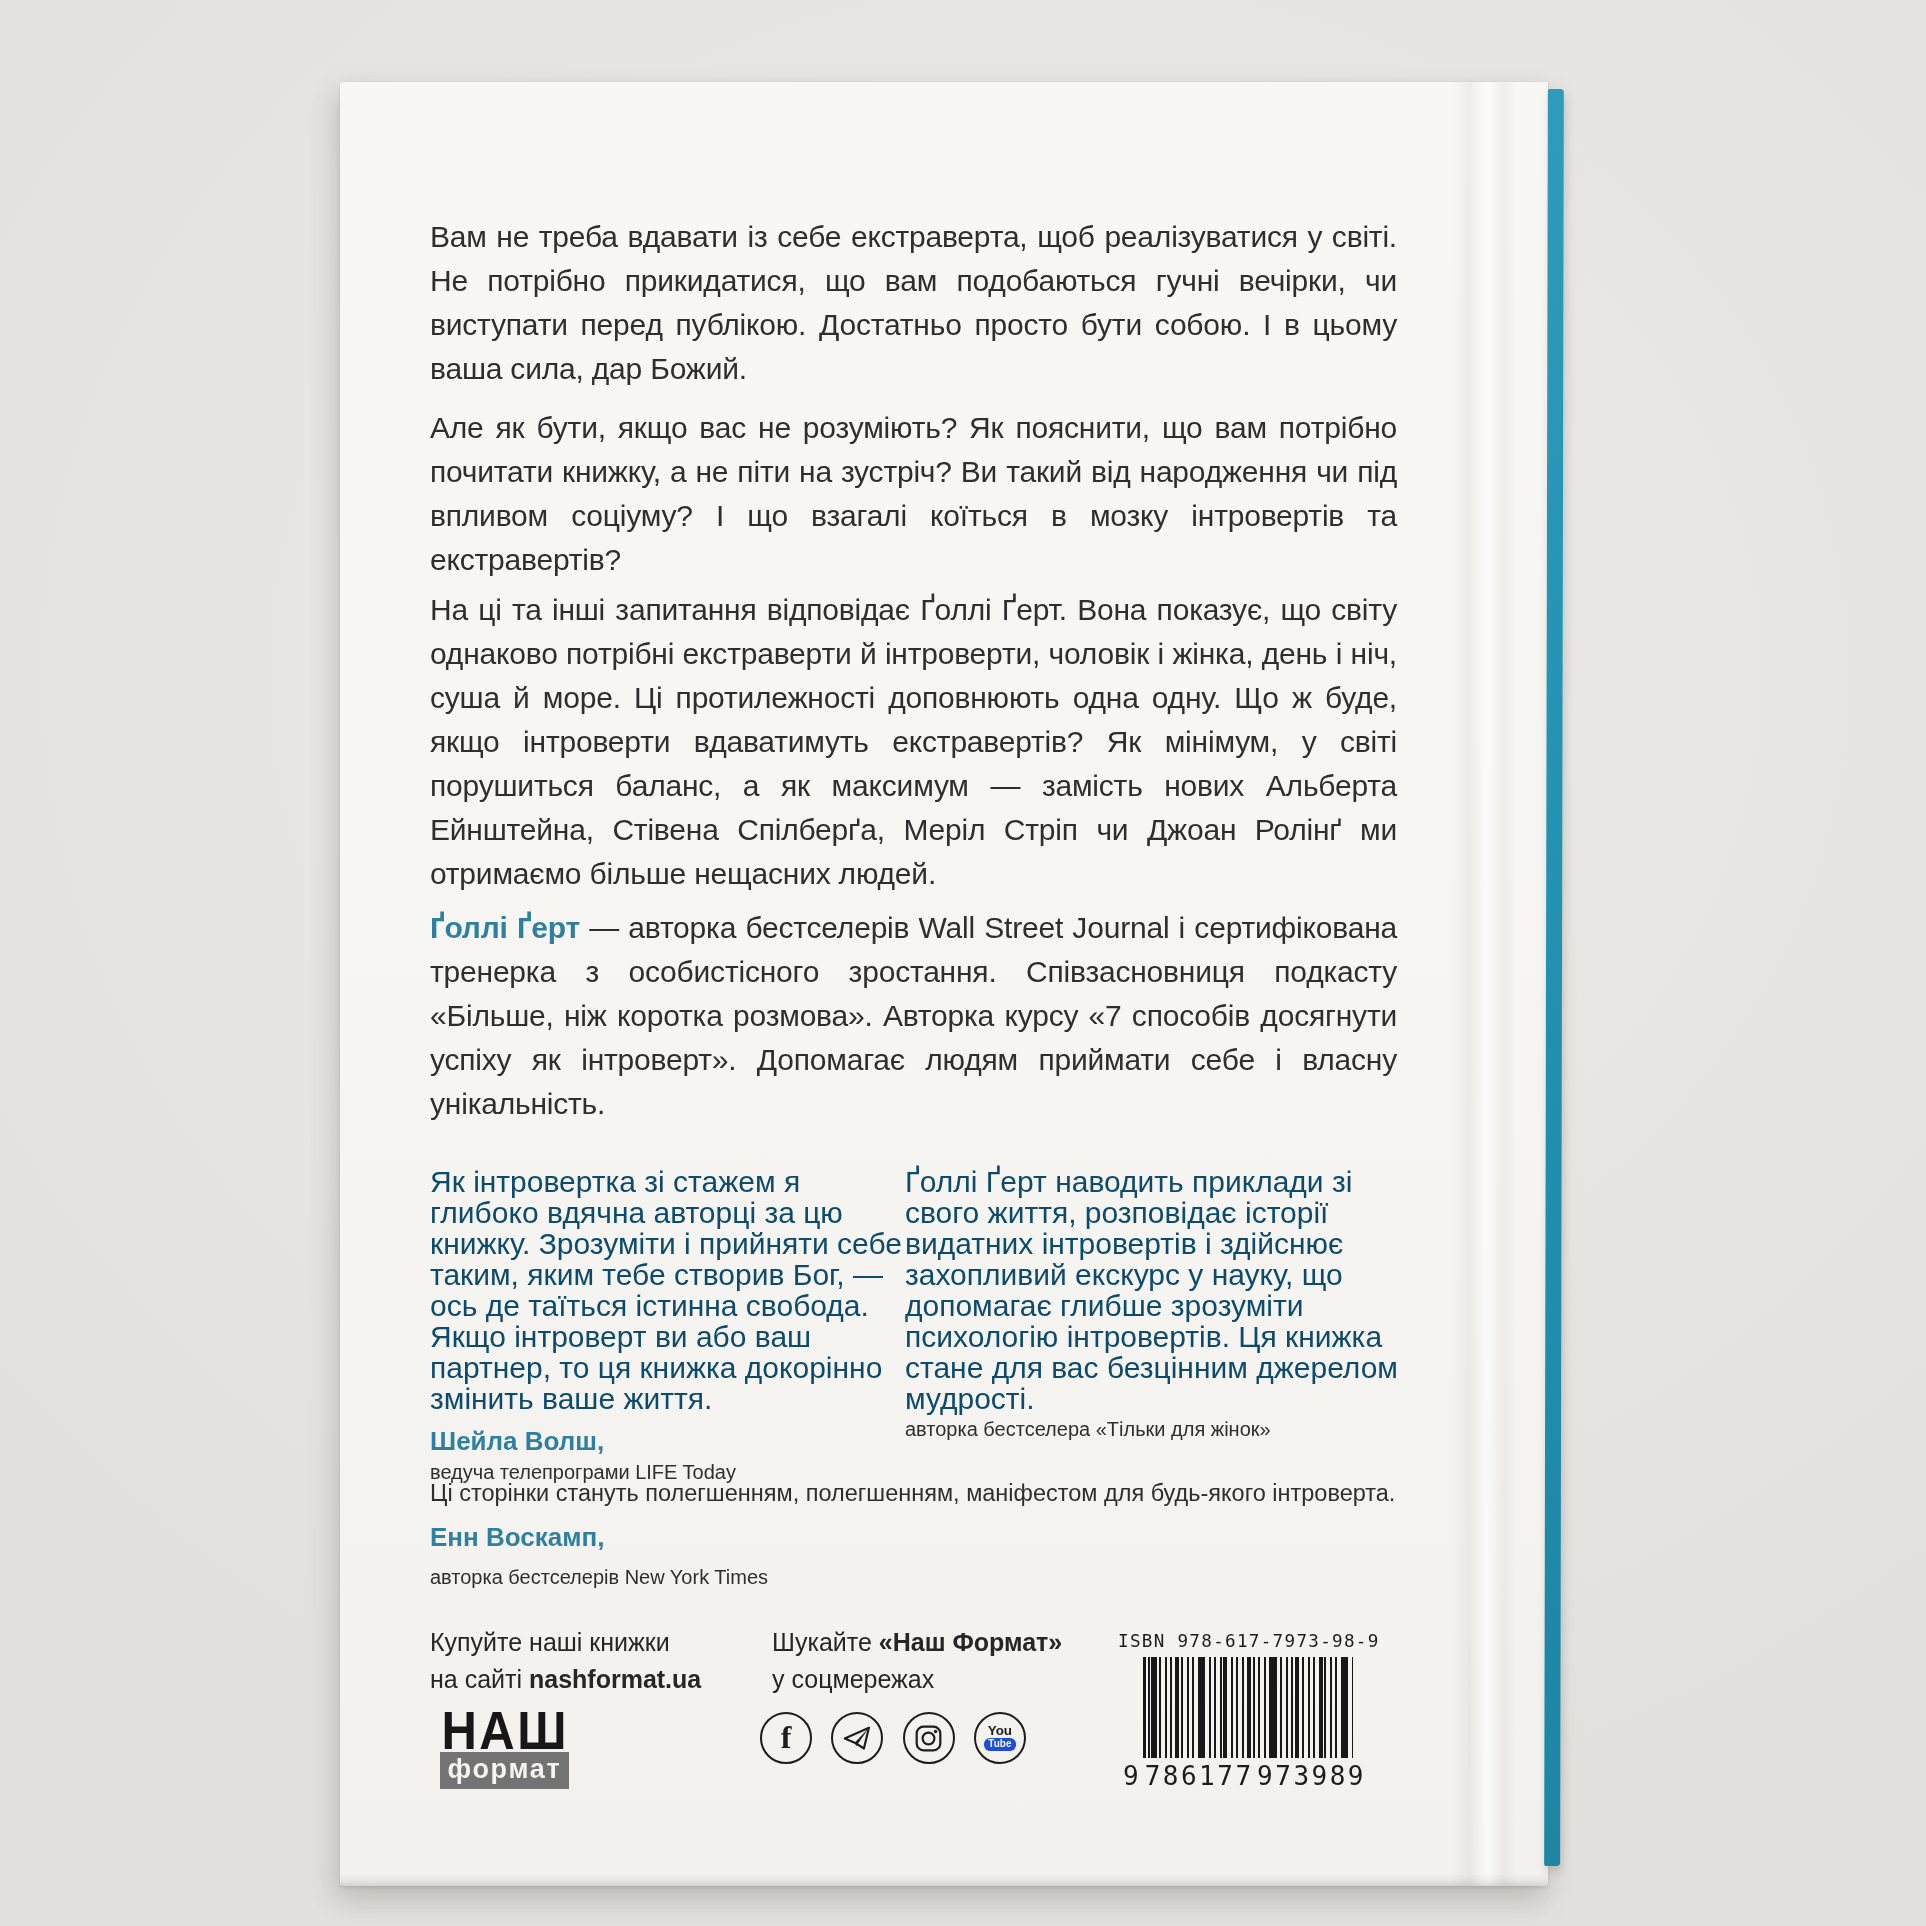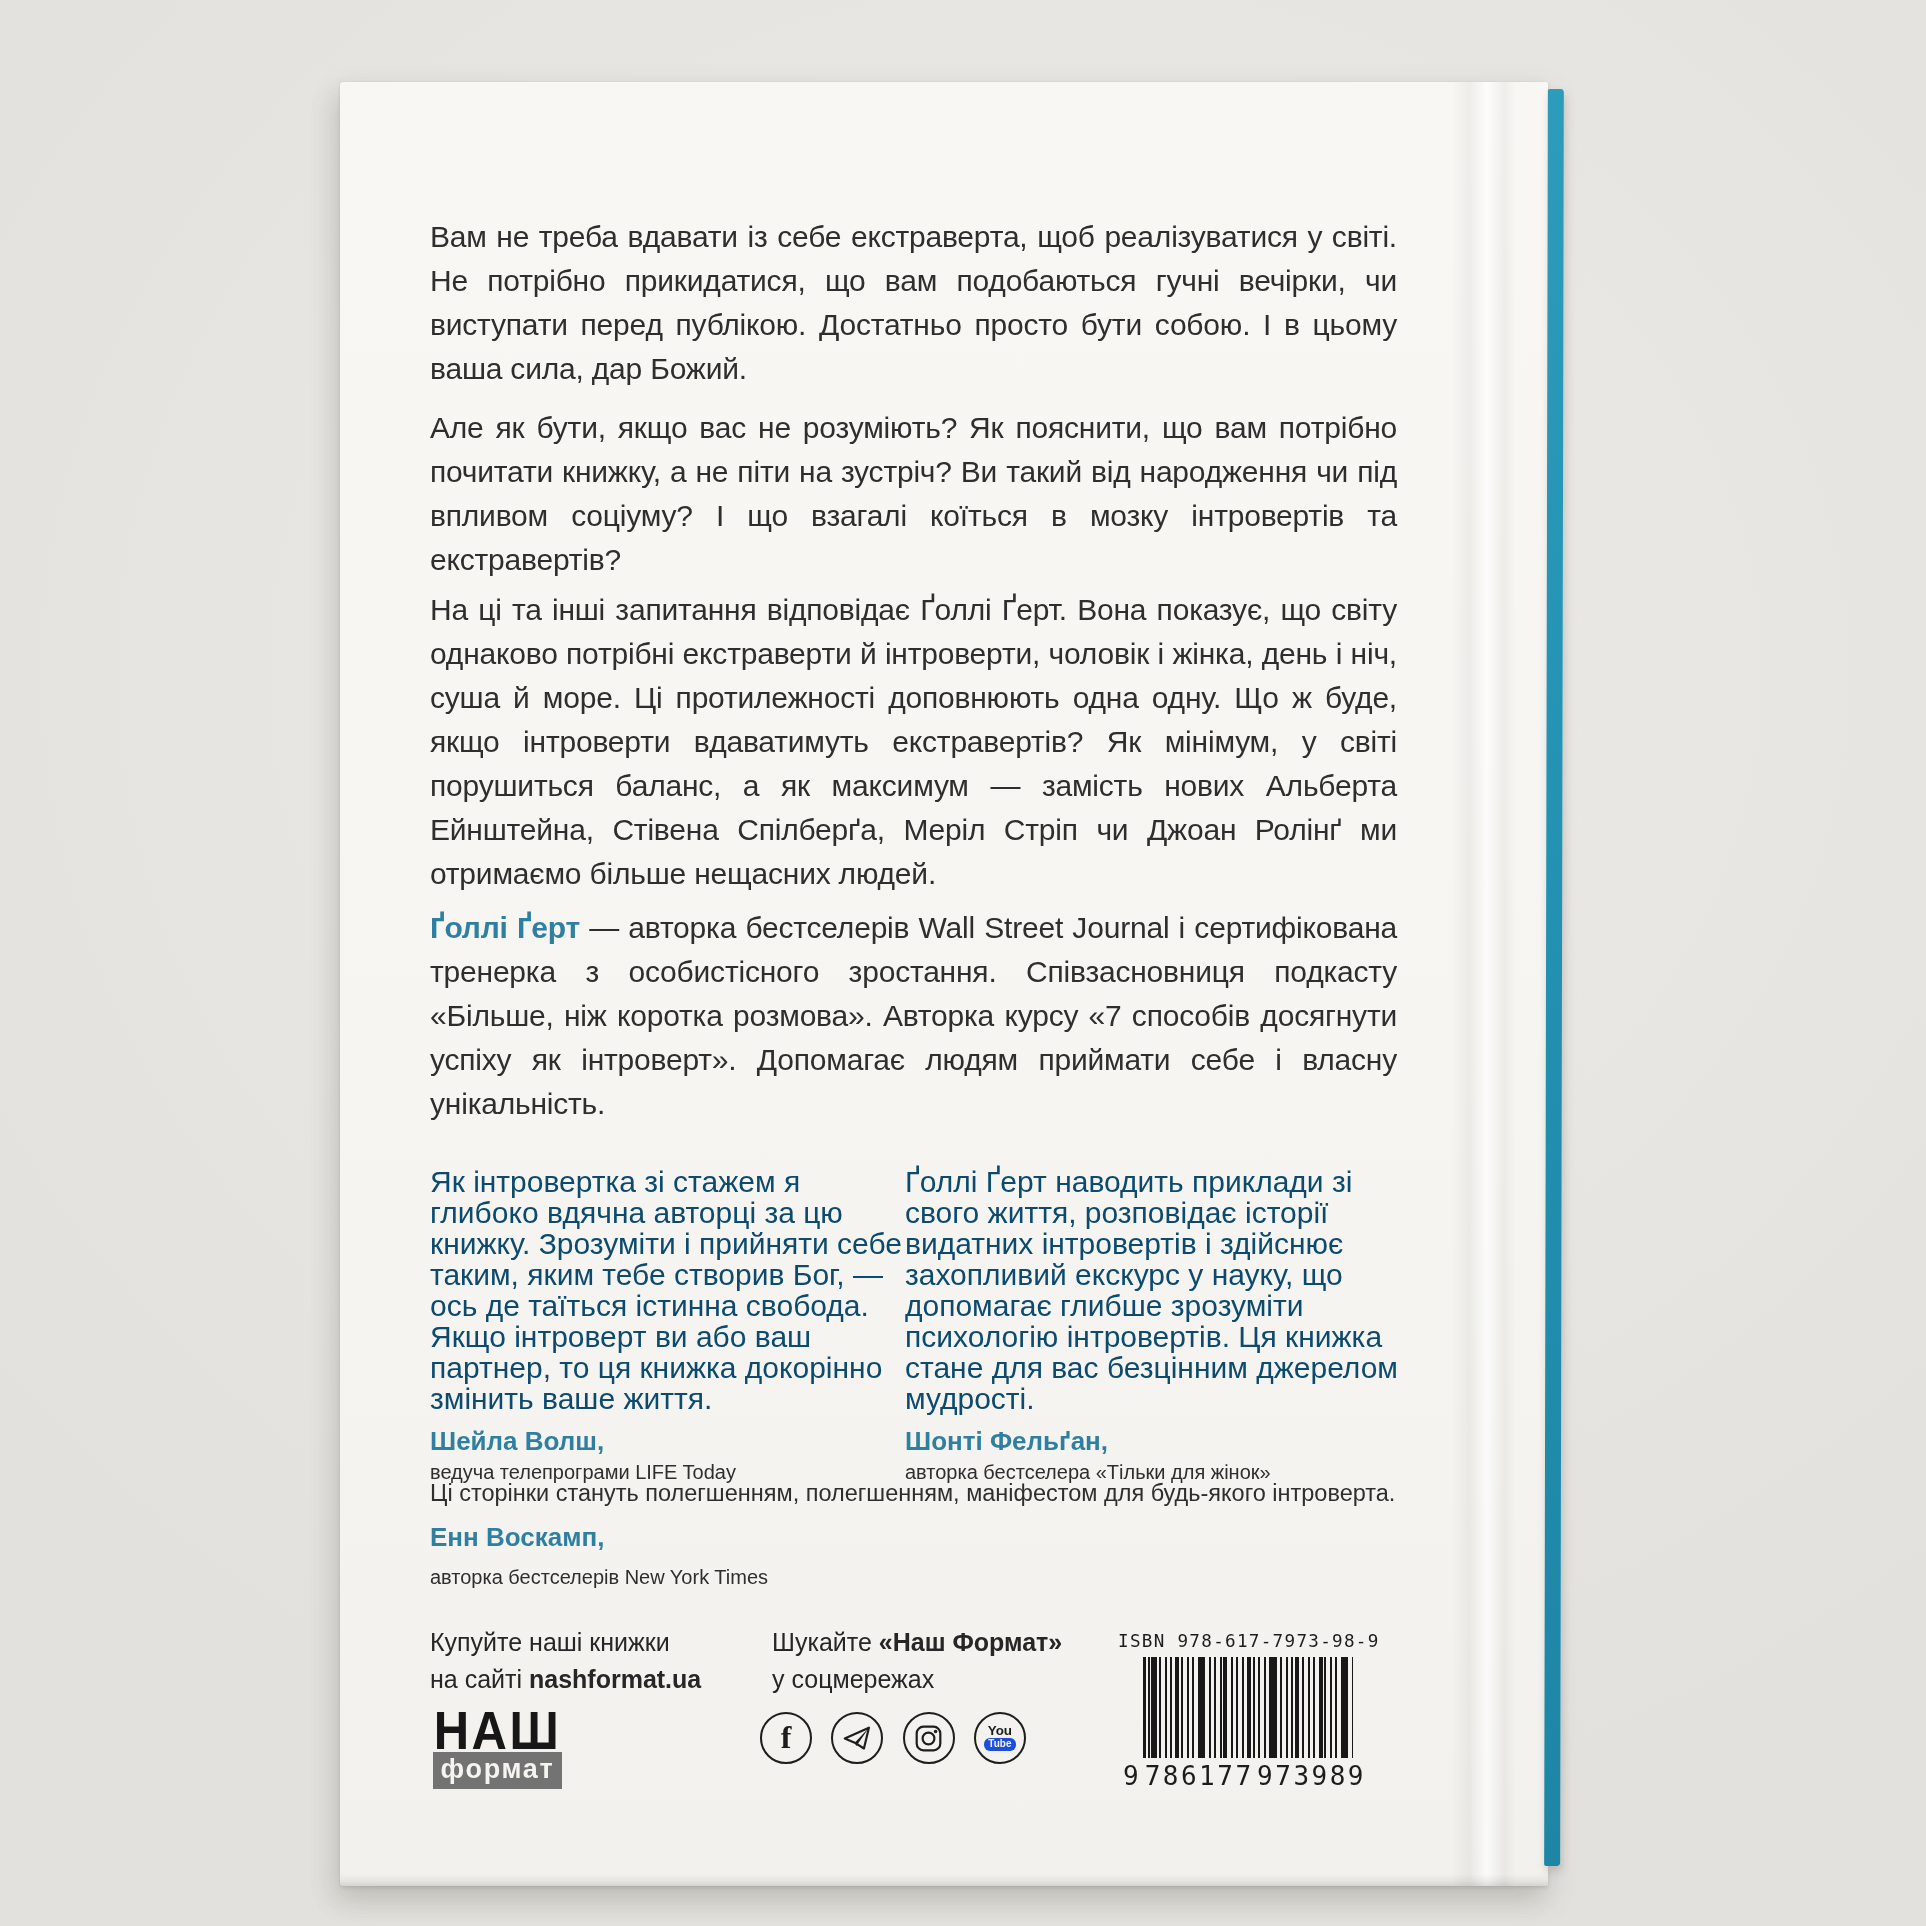--- a/index.html
+++ b/index.html
@@ -93,21 +93,21 @@
   
   .footer-text { font-size: 25px; line-height: 37px; color: #262626; }
   .footer-buy    { left: 430px; top: 1624px; }
   .footer-social { left: 772px; top: 1624px; }
   .footer-text b { font-weight: bold; }
 
   .logo {
     left: 426px; top: 1710px;
     width: 143px;
     color: #171717;
-    text-align: center;
+    text-align: right;
   }
   .logo-top {
     font-size: 49px; font-weight: 900; letter-spacing: 2.5px;
     line-height: 39px;
     transform: scaleY(1.08);
     transform-origin: top left;
   }
   .logo-bottom {
     display: inline-block;
     margin-top: 3.4px;
@@ -170,21 +170,20 @@
 
 <div class="blk para bio"><span class="accent-name">Ґоллі Ґерт</span><span> — авторка бестселерів Wall Street Journal і сертифікована тренерка з особистісного зростання. Співзасновниця подкасту «Більше, ніж коротка розмова». Авторка курсу «7 способів досягнути успіху як інтроверт». Допомагає людям приймати себе і власну унікальність.</span></div>
 
 <div class="blk t-col t-left">
   <div class="t-quote">Як інтровертка зі стажем я глибоко вдячна авторці за цю книжку. Зрозуміти і прийняти себе таким, яким тебе створив Бог, — ось де таїться істинна свобода. Якщо інтроверт ви або ваш партнер, то ця книжка докорінно змінить ваше життя.</div>
   <div class="t-name">Шейла Волш,</div>
   <div class="t-role">ведуча телепрограми LIFE Today</div>
 </div>
 <div class="blk t-col t-right">
   <div class="t-quote">Ґоллі Ґерт наводить приклади зі свого життя, розповідає історії видатних інтровертів і здійснює захопливий екскурс у науку, що допомагає глибше зрозуміти психологію інтровертів. Ця книжка стане для вас безцінним джерелом мудрості.</div>
-  <div class="t-name">Шонті Фельґан,</div>
   <div class="t-role">авторка бестселера «Тільки для жінок»</div>
 </div>
 
 <div class="blk endorse-quote">Ці сторінки стануть полегшенням, полегшенням, маніфестом для будь-якого інтроверта.</div>
 <div class="blk endorse-name">Енн Воскамп,</div>
 <div class="blk endorse-role">авторка бестселерів New York Times</div>
 
 <div class="blk footer-text footer-buy">
   <div>Купуйте наші книжки</div>
   <div><span>на сайті </span><b>nashformat.ua</b></div>

